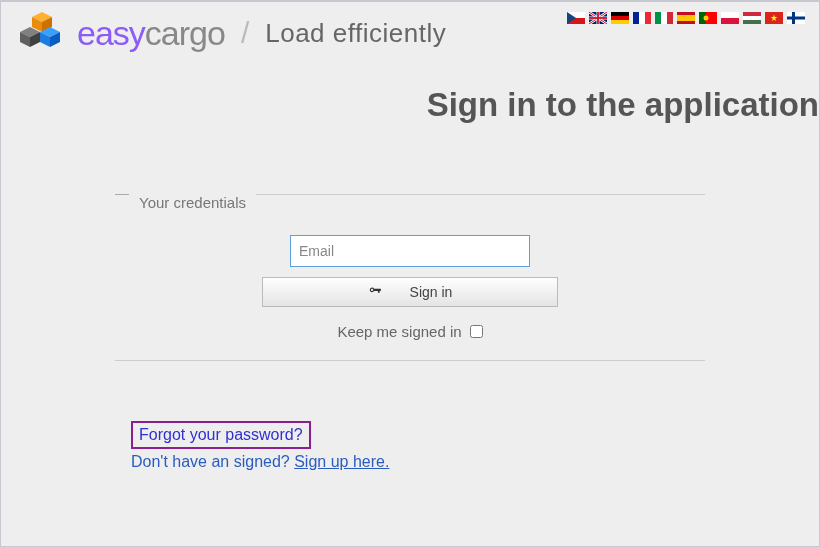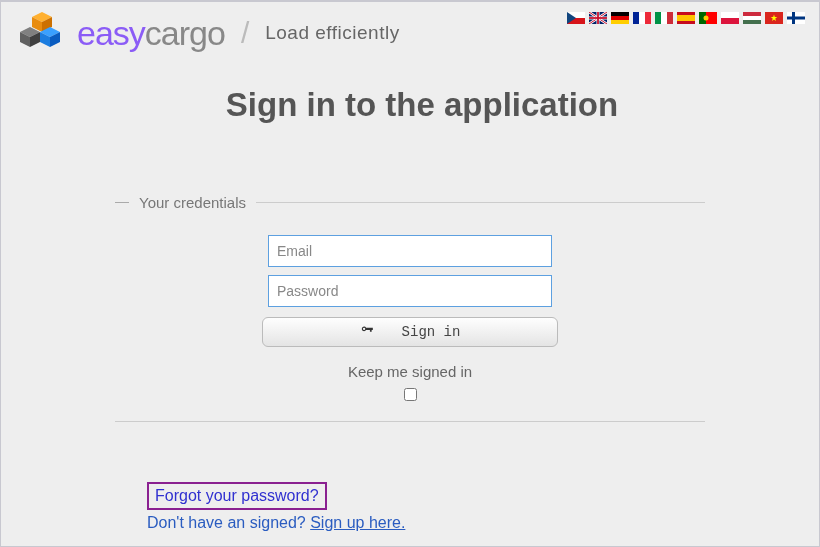--- a/index.html
+++ b/index.html
@@ -44,55 +44,55 @@
       font-weight: 300;
       margin-top: 28px;
     }
     .slash {
       font-size: 30px;
       color: #bbb;
       margin: 0 4px;
       font-weight: 300;
     }
     .tagline {
-      font-size: 19px;
+      font-size: 26px;
       color: #666;
       letter-spacing: 0.5px;
       font-weight: 300;
       font-stretch: condensed;
     }
     .flags {
       position: absolute;
       top: 8px;
       right: 14px;
       display: flex;
       gap: 4px;
     }
     .flag {
       width: 18px;
       height: 12px;
       display: block;
       cursor: pointer;
     }
     .heading {
-      text-align: center;
+      text-align: right;
       font-size: 33px;
       color: #555;
       font-weight: bold;
       margin-top: 30px;
       margin-bottom: 70px;
       margin-left: 24px;
     }
     .form-wrap {
       width: 590px;
       margin: 0 auto;
     }
     .legend-row {
       display: flex;
-      align-items: center;
+      align-items: flex-start;
       gap: 10px;
       margin-bottom: 24px;
     }
     .dash {
       width: 14px;
       height: 1px;
       background: #aaa;
     }
     .legend-text {
       color: #777;
@@ -104,68 +104,66 @@
       height: 1px;
       background: #ccc;
     }
     .fields {
       display: flex;
       flex-direction: column;
       align-items: center;
       gap: 8px;
     }
     .txt {
-      width: 284px;
+      width: 240px;
       height: 32px;
       border: 1px solid #5da0e0;
       background: #fff;
       padding: 0 8px;
       font-size: 14px;
       color: #0f172a;
       outline: none;
     }
     .txt::placeholder {
       color: #888;
     }
     .btn-signin {
       width: 296px;
       height: 30px;
       background: linear-gradient(#fefefe, #e4e4e4);
       border: 1px solid #bbb;
-      border-radius: 6px;
+      border-radius: 0;
       font-size: 14px;
       color: #444;
       cursor: pointer;
       display: flex;
       align-items: center;
       justify-content: center;
       gap: 28px;
       margin-top: 2px;
-      font-family: Liberation Mono, monospace;
     }
     .key-icon {
       font-size: 13px;
       color: #333;
     }
     .keep-row {
       margin-top: 8px;
       color: #666;
       font-size: 15px;
       display: flex;
       align-items: center;
       gap: 8px;
-      flex-direction: column;
     }
     .hr {
       height: 1px;
       background: #ccc;
       margin: 20px 0 60px 0;
     }
     .links {
-      margin-left: 32px;
+      margin-left: 16px;
     }
     .forgot {
       display: inline-block;
       color: #3030d0;
       font-size: 16px;
       border: 2px solid #8a2090;
       padding: 3px 6px;
       text-decoration: none;
       cursor: pointer;
     }
@@ -299,21 +297,20 @@
 
 <div class="form-wrap">
   <div class="legend-row">
     <span class="dash"></span>
     <span class="legend-text">Your credentials</span>
     <span class="legend-line"></span>
   </div>
 
   <div class="fields">
     <input class="txt" type="text" placeholder="Email" style="">
-    <input class="txt" type="password" placeholder="Password" style="">
     <button class="btn-signin">
       <span class="key-icon">
         <svg width="14" height="14" viewBox="0 0 24 24" fill="#333">
             <path d="M7 14a4 4 0 1 1 3.46-6H22v4h-2v3h-3v-3h-6.54A4 4 0 0 1 7 14zm0-2a2 2 0 1 0 0-4 2 2 0 0 0 0 4z"></path>
           </svg>
       </span>
       <span>Sign in</span>
     </button>
     <label class="keep-row">
       <span>Keep me signed in</span>

